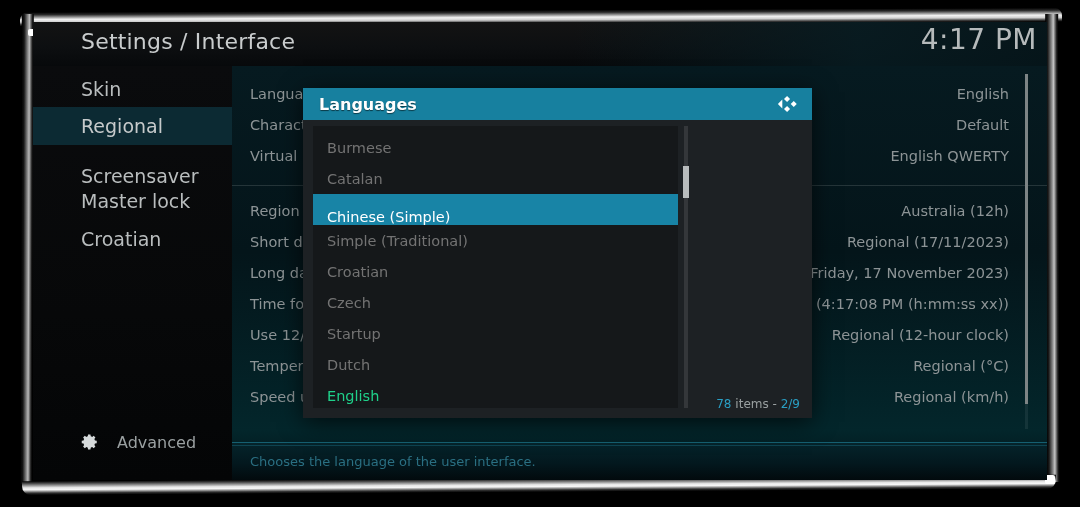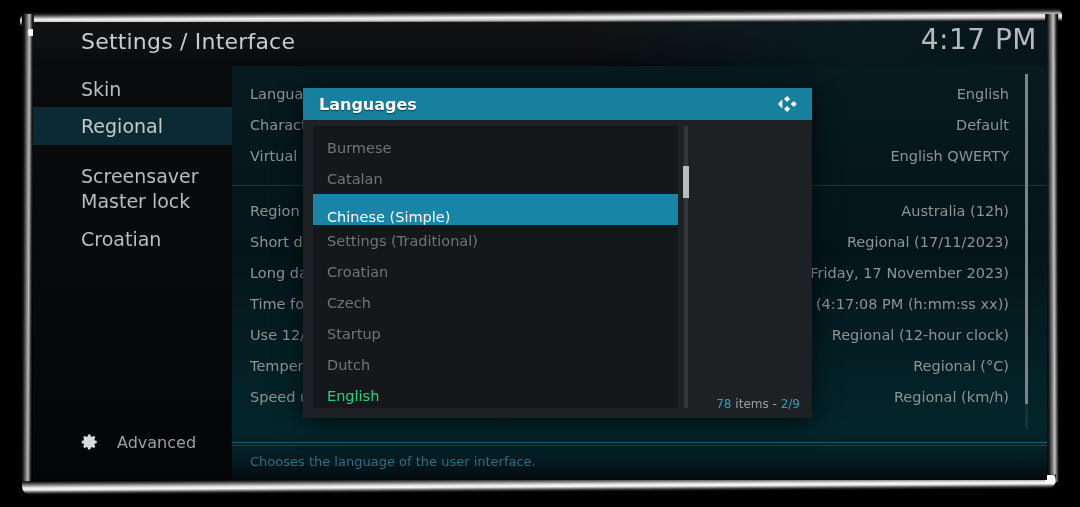--- a/index.html
+++ b/index.html
@@ -294,21 +294,21 @@
           <div class="litem" style="top:6px;">
               <span>Burmese</span>
             </div>
           <div class="litem" style="top:37px;">
               <span>Catalan</span>
             </div>
           <div class="litem sel" style="top:68px;">
               <span>Chinese (Simple)</span>
             </div>
           <div class="litem" style="top:99px;">
-              <span>Settings (Traditional)</span>
+              <span>Simple (Traditional)</span>
             </div>
           <div class="litem" style="top:161px;">
               <span>Czech</span>
             </div>
           <div class="litem" style="top:130px;">
               <span>Croatian</span>
             </div>
           <div class="litem" style="top:192px;">
               <span>Startup</span>
             </div>

